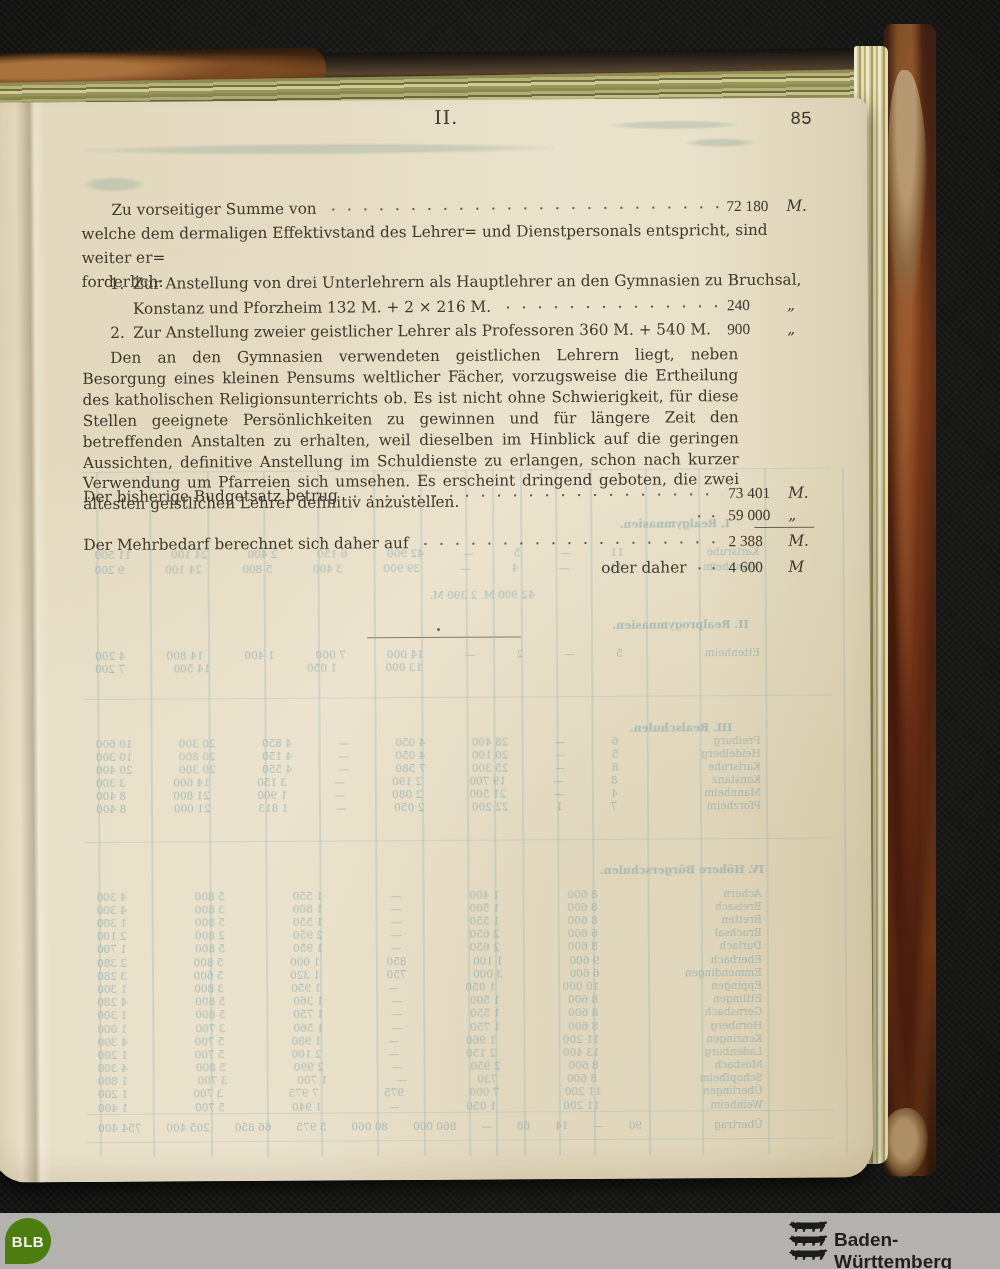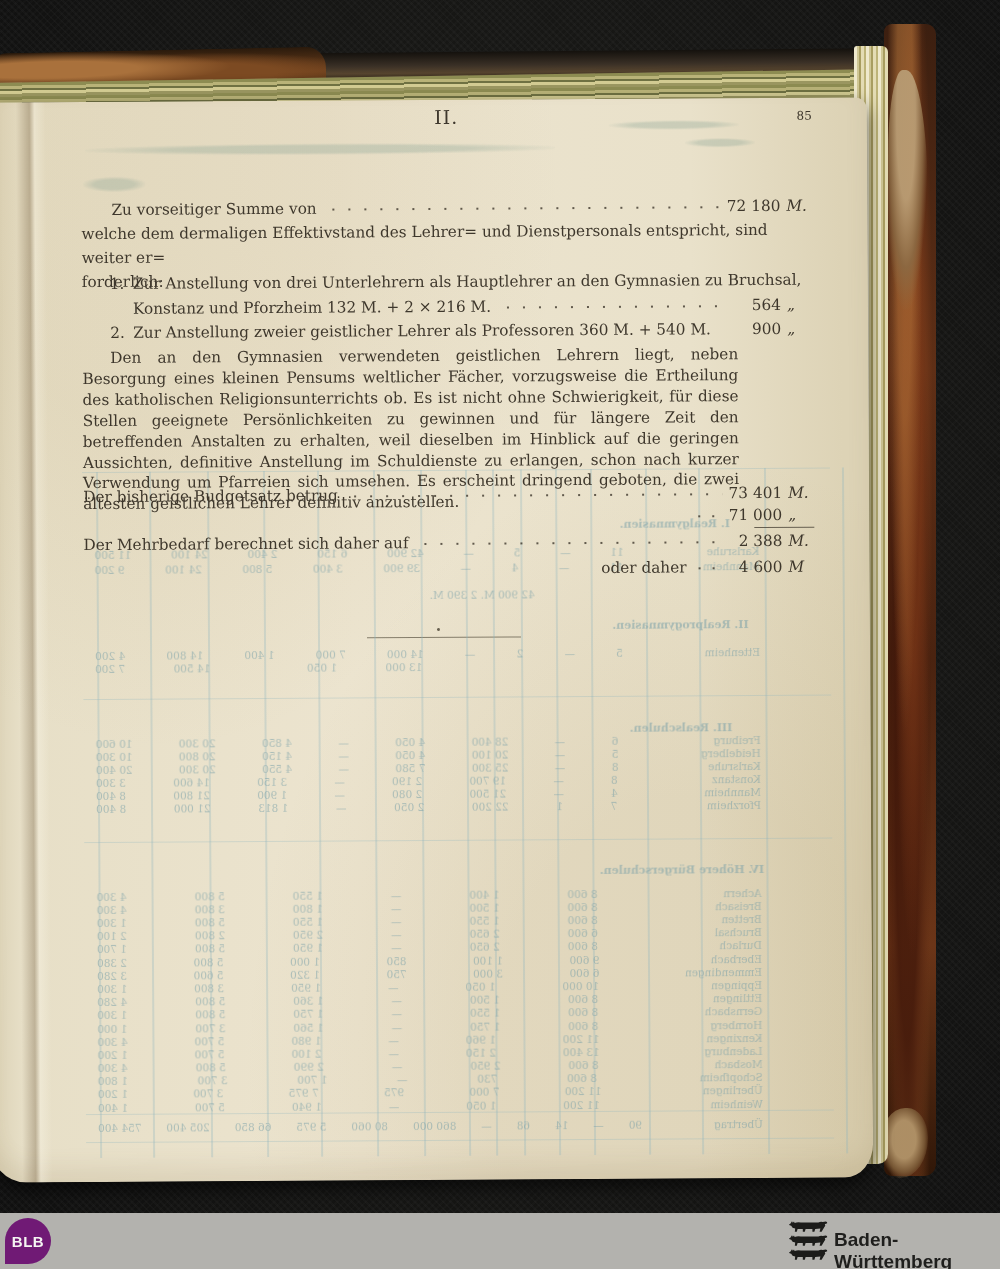--- a/index.html
+++ b/index.html
@@ -53,30 +53,30 @@
       #e9e1ca;
     border-radius:5px 12px 28px 38px / 5px 12px 34px 44px;
     box-shadow:0 8px 18px rgba(0,0,0,.6), inset 0 -14px 22px rgba(120,95,55,.12);}
   .crease{position:absolute;left:34px;top:0;width:30px;height:100%;
     background:linear-gradient(90deg, rgba(90,70,40,0), rgba(95,72,40,.30) 45%, rgba(255,252,240,.3) 62%, rgba(0,0,0,0));}
 
   
   .ink{position:absolute;z-index:3;color:#3e372c;}
   .page-head{left:99px;top:6px;width:731px;height:26px;}
   .chapter{position:absolute;left:0;right:0;text-align:center;font-size:19px;letter-spacing:1px;}
-  .pageno{position:absolute;right:0;top:5px;font-size:12px;}
+  .pageno{position:absolute;right:0;top:5px;font-size:18px;font-family:Liberation Mono, monospace;}
   .col{left:99px;width:731px;font-size:15.3px;line-height:24px;}
   .flexline{display:flex;align-items:baseline;}
   .dots{flex:1;margin:0 6px;align-self:stretch;
     background-image:radial-gradient(circle, rgba(62,55,44,.8) 1.1px, rgba(0,0,0,0) 1.4px);
     background-size:16px 12px;background-position:3px 62%;background-repeat:repeat-x;}
   .dots-short{width:34px;margin:0 4px;align-self:stretch;
     background-image:radial-gradient(circle, rgba(62,55,44,.8) 1.1px, rgba(0,0,0,0) 1.4px);
     background-size:14px 12px;background-position:2px 62%;background-repeat:repeat-x;}
-  .val{width:54px;text-align:right;}
+  .val{width:54px;font-family:Liberation Serif, serif;}
   .unit{width:26px;padding-left:6px;font-style:italic;}
   .indent1{padding-left:30px;}
   .item-line{display:flex;align-items:baseline;padding-left:28px;line-height:24.5px;}
   .item-no{width:23px;flex:none;}
   .para{width:656px;text-align:justify;text-indent:28px;line-height:20.9px;}
   .budget .flexline{line-height:22px;}
   .sum-rule{width:60px;margin:1px 0 2px auto;border-top:1.5px solid rgba(62,55,44,.75);}
   .mid-rule{position:absolute;left:382px;top:537px;width:154px;border-top:1.5px solid rgba(90,82,66,.7);}
   .mid-dot{position:absolute;left:452px;top:528px;width:3px;height:3px;border-radius:50%;background:rgba(70,62,48,.8);}
 
@@ -89,21 +89,21 @@
   .b-sec{font-weight:bold;font-size:11px;text-align:center;}
   .b-row{position:absolute;transform:scaleX(-1);display:flex;justify-content:space-between;
     align-items:baseline;font-size:10.5px;}
   .b-row .bn{flex:none;min-width:96px;text-align:left;}
   .b-smudge{position:absolute;border-radius:40%;
     background:radial-gradient(ellipse, rgba(140,165,150,.34) 0 45%, rgba(0,0,0,0) 75%);}
 
   
   .footer-bar{position:absolute;left:0;top:1213px;width:1000px;height:56px;background:#b3b2ae;z-index:5;
     font-family:"Liberation Sans", sans-serif;}
-  .blb-logo{position:absolute;left:5px;top:5px;width:46px;height:46px;background:#701a75;
+  .blb-logo{position:absolute;left:5px;top:5px;width:46px;height:46px;background:#4d7c0f;
     border-radius:50% 50% 50% 0;display:flex;align-items:center;justify-content:center;}
   .blb-logo span{color:#f4f4f2;font-weight:bold;font-size:15px;letter-spacing:.5px;}
   .lib-name{position:absolute;left:58px;top:9px;color:#262624;font-weight:bold;font-size:15px;
     line-height:19px;letter-spacing:.6px;}
   .arms{position:absolute;left:788px;top:7px;display:flex;flex-direction:column;gap:1px;}
   .arms svg{display:block;}
   .state-name{position:absolute;left:834px;top:16px;color:#1f1f1d;font-size:19px;font-weight:600;}
 </style>
 </head>
 <body>
@@ -456,21 +456,21 @@
 
     <div class="ink col" style="top:170px;" id="items">
         <div class="item-line">
           <span class="item-no">1.</span>
           <span>Zur Anstellung von drei Unterlehrern als Hauptlehrer an den Gymnasien zu Bruchsal,</span>
         </div>
         <div class="item-line">
           <span class="item-no"></span>
           <span>Konstanz und Pforzheim 132 M. + 2 × 216 M.</span>
           <span class="dots"></span>
-          <span class="val">564</span>
+          <span class="val">240</span>
           <span class="unit">„</span>
         </div>
         <div class="item-line">
           <span class="item-no">2.</span>
           <span>Zur Anstellung zweier geistlicher Lehrer als Professoren 360 M. + 540 M.</span>
           <span class="dots"></span>
           <span class="val">900</span>
           <span class="unit">„</span>
         </div>
       </div>
@@ -480,21 +480,21 @@
     <div class="ink col budget" style="top:384px;">
       <div class="flexline">
         <span>Der bisherige Budgetsatz betrug</span>
         <span class="dots"></span>
         <span class="val">73 401</span>
         <span class="unit">M.</span>
       </div>
       <div class="flexline">
         <span style="flex:1"></span>
         <span class="dots-short"></span>
-        <span class="val">71 000</span>
+        <span class="val">59 000</span>
         <span class="unit">„</span>
       </div>
       <div class="sum-rule"></div>
       <div class="flexline">
         <span>Der Mehrbedarf berechnet sich daher auf</span>
         <span class="dots"></span>
         <span class="val">2 388</span>
         <span class="unit">M.</span>
       </div>
       <div class="flexline" style="margin-top:4px;">

